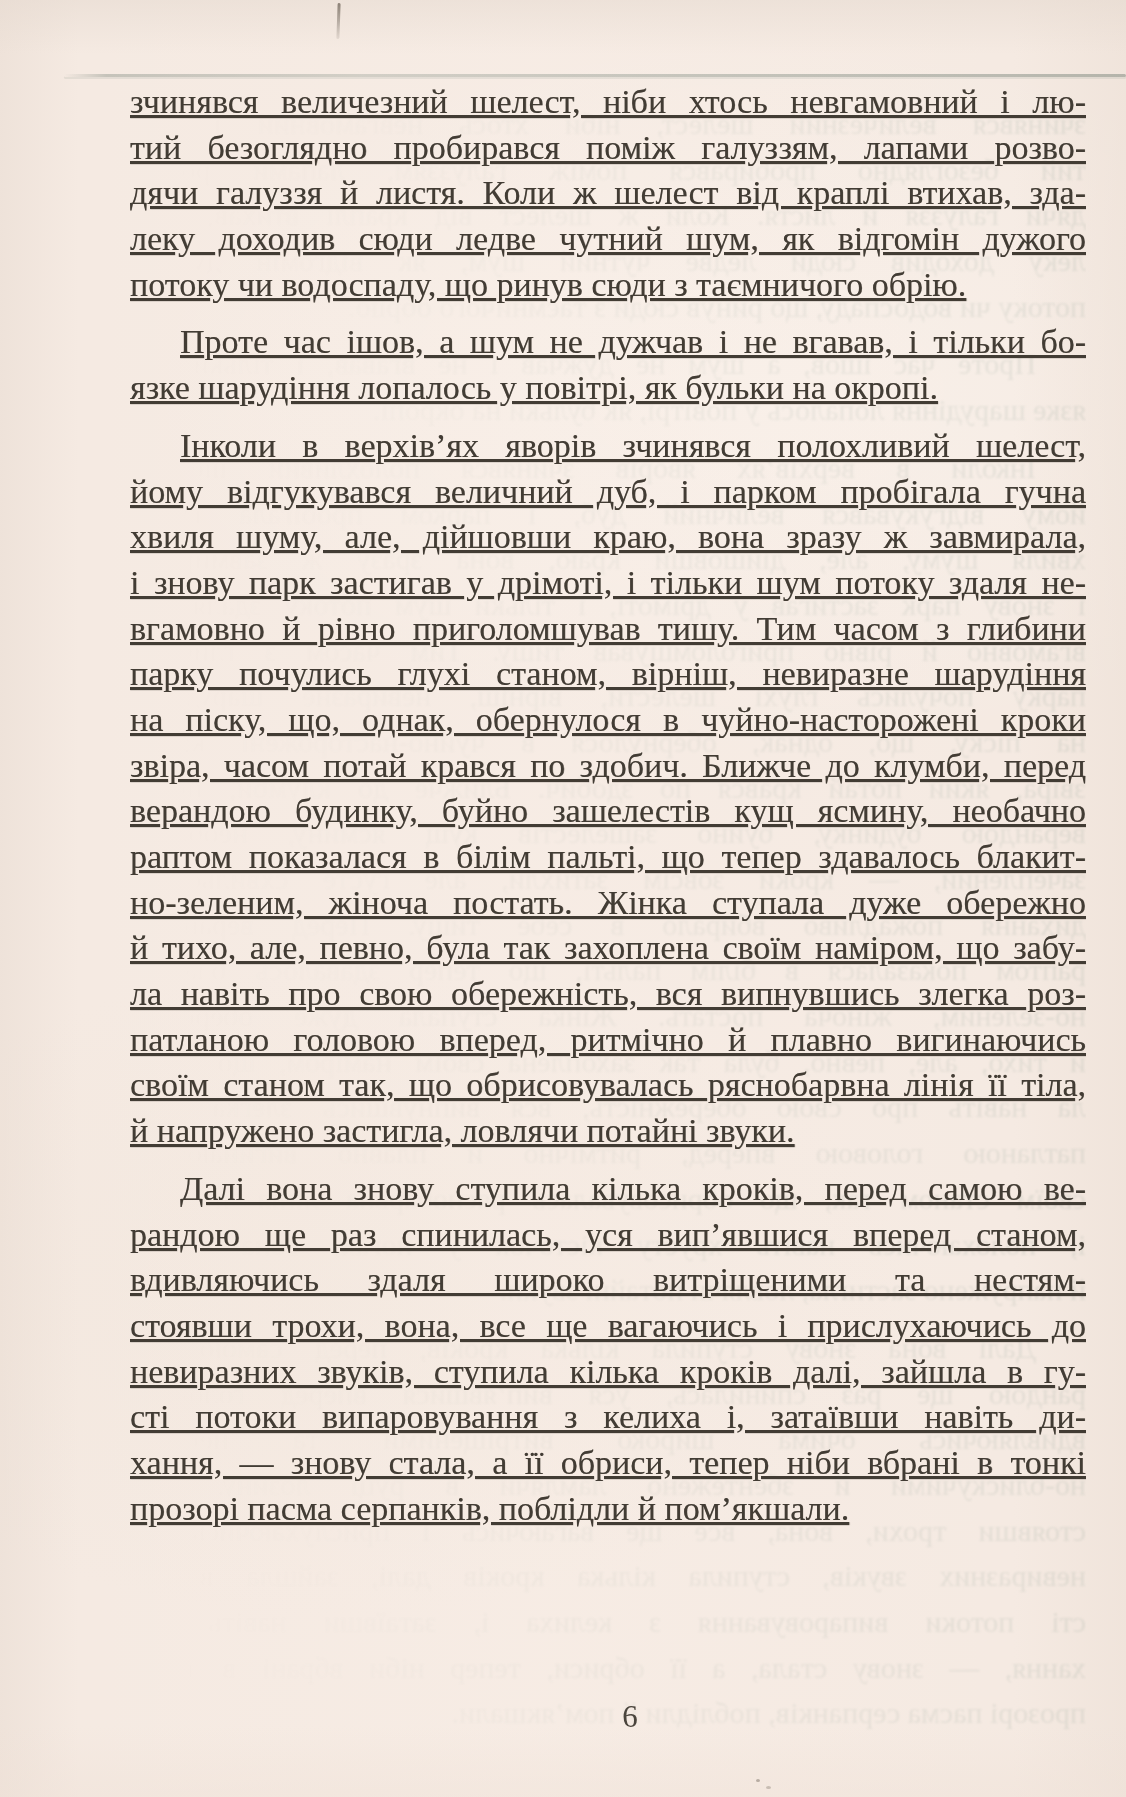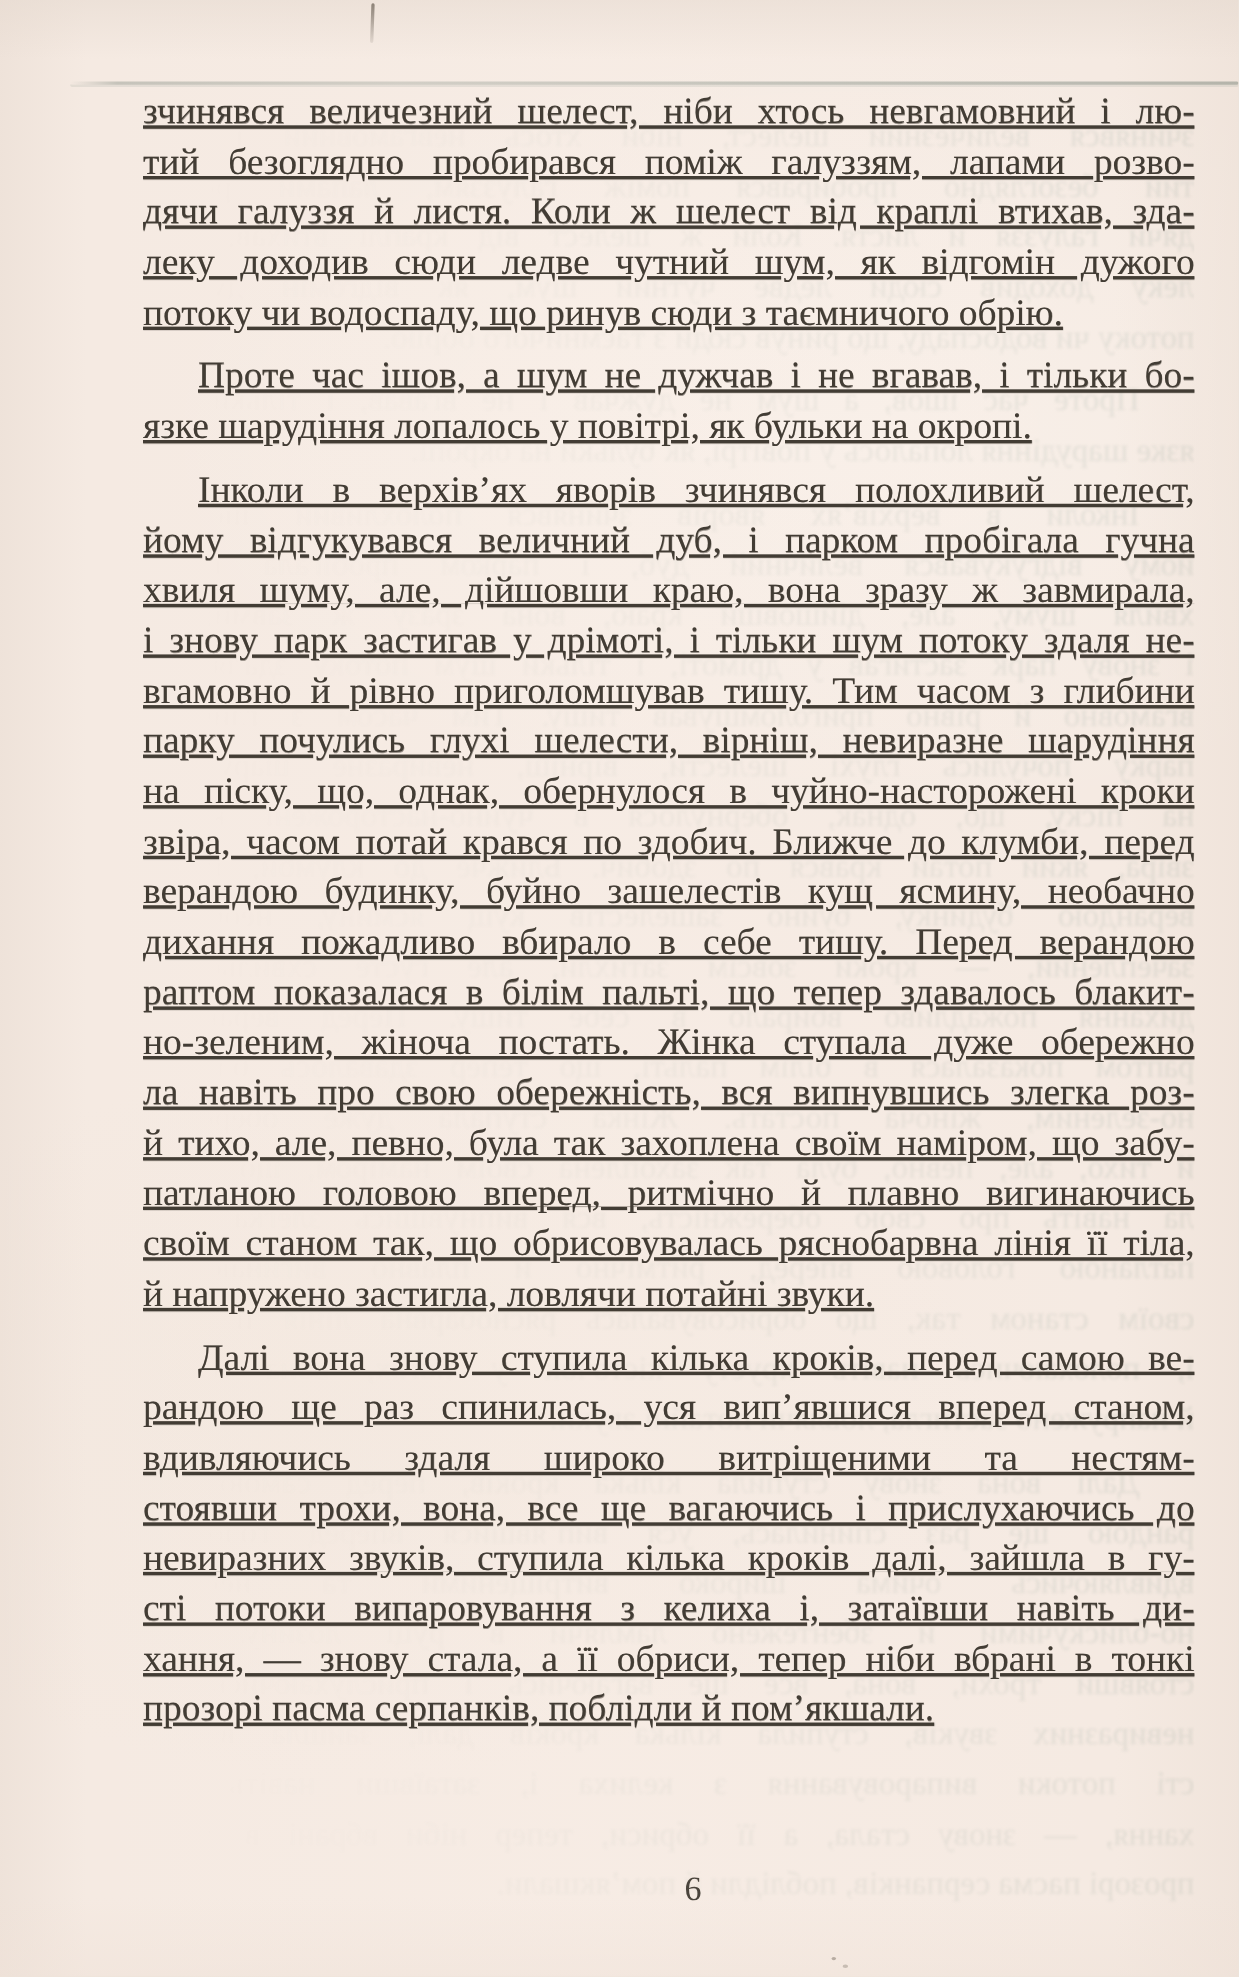--- a/index.html
+++ b/index.html
@@ -161,29 +161,28 @@
       <div class="line">дячи галуззя й листя. Коли ж шелест від краплі втихав, зда-</div>
       <div class="line">леку доходив сюди ледве чутний шум, як відгомін дужого</div>
       <div class="line parend">потоку чи водоспаду, що ринув сюди з таємничого обрію.</div>
       <div class="line indent">Проте час ішов, а шум не дужчав і не вгавав, і тільки бо-</div>
       <div class="line parend">язке шарудіння лопалось у повітрі, як бульки на окропі.</div>
       <div class="line indent">Інколи в верхів’ях яворів зчинявся полохливий шелест,</div>
       <div class="line">йому відгукувався величний дуб, і парком пробігала гучна</div>
       <div class="line">хвиля шуму, але, дійшовши краю, вона зразу ж завмирала,</div>
       <div class="line">і знову парк застигав у дрімоті, і тільки шум потоку здаля не-</div>
       <div class="line">вгамовно й рівно приголомшував тишу. Тим часом з глибини</div>
-      <div class="line">парку почулись глухі шелести, вірніш, невиразне шарудіння</div>
+      <div class="line">парку почулись глухі станом, вірніш, невиразне шарудіння</div>
       <div class="line">на піску, що, однак, обернулося в чуйно-насторожені кроки</div>
       <div class="line">звіра, часом потай крався по здобич. Ближче до клумби, перед</div>
       <div class="line">верандою будинку, буйно зашелестів кущ ясмину, необачно</div>
-      <div class="line">дихання пожадливо вбирало в себе тишу. Перед верандою</div>
       <div class="line">раптом показалася в білім пальті, що тепер здавалось блакит-</div>
       <div class="line">но-зеленим, жіноча постать. Жінка ступала дуже обережно</div>
+      <div class="line">й тихо, але, певно, була так захоплена своїм наміром, що забу-</div>
       <div class="line">ла навіть про свою обережність, вся випнувшись злегка роз-</div>
-      <div class="line">й тихо, але, певно, була так захоплена своїм наміром, що забу-</div>
       <div class="line">патланою головою вперед, ритмічно й плавно вигинаючись</div>
       <div class="line">своїм станом так, що обрисовувалась ряснобарвна лінія її тіла,</div>
       <div class="line parend">й напружено застигла, ловлячи потайні звуки.</div>
       <div class="line indent">Далі вона знову ступила кілька кроків, перед самою ве-</div>
       <div class="line">рандою ще раз спинилась, уся вип’явшися вперед станом,</div>
       <div class="line">вдивляючись здаля широко витріщеними та нестям-</div>
       <div class="line">стоявши трохи, вона, все ще вагаючись і прислухаючись до</div>
       <div class="line">невиразних звуків, ступила кілька кроків далі, зайшла в гу-</div>
       <div class="line">сті потоки випаровування з келиха і, затаївши навіть ди-</div>
       <div class="line">хання, — знову стала, а її обриси, тепер ніби вбрані в тонкі</div>

